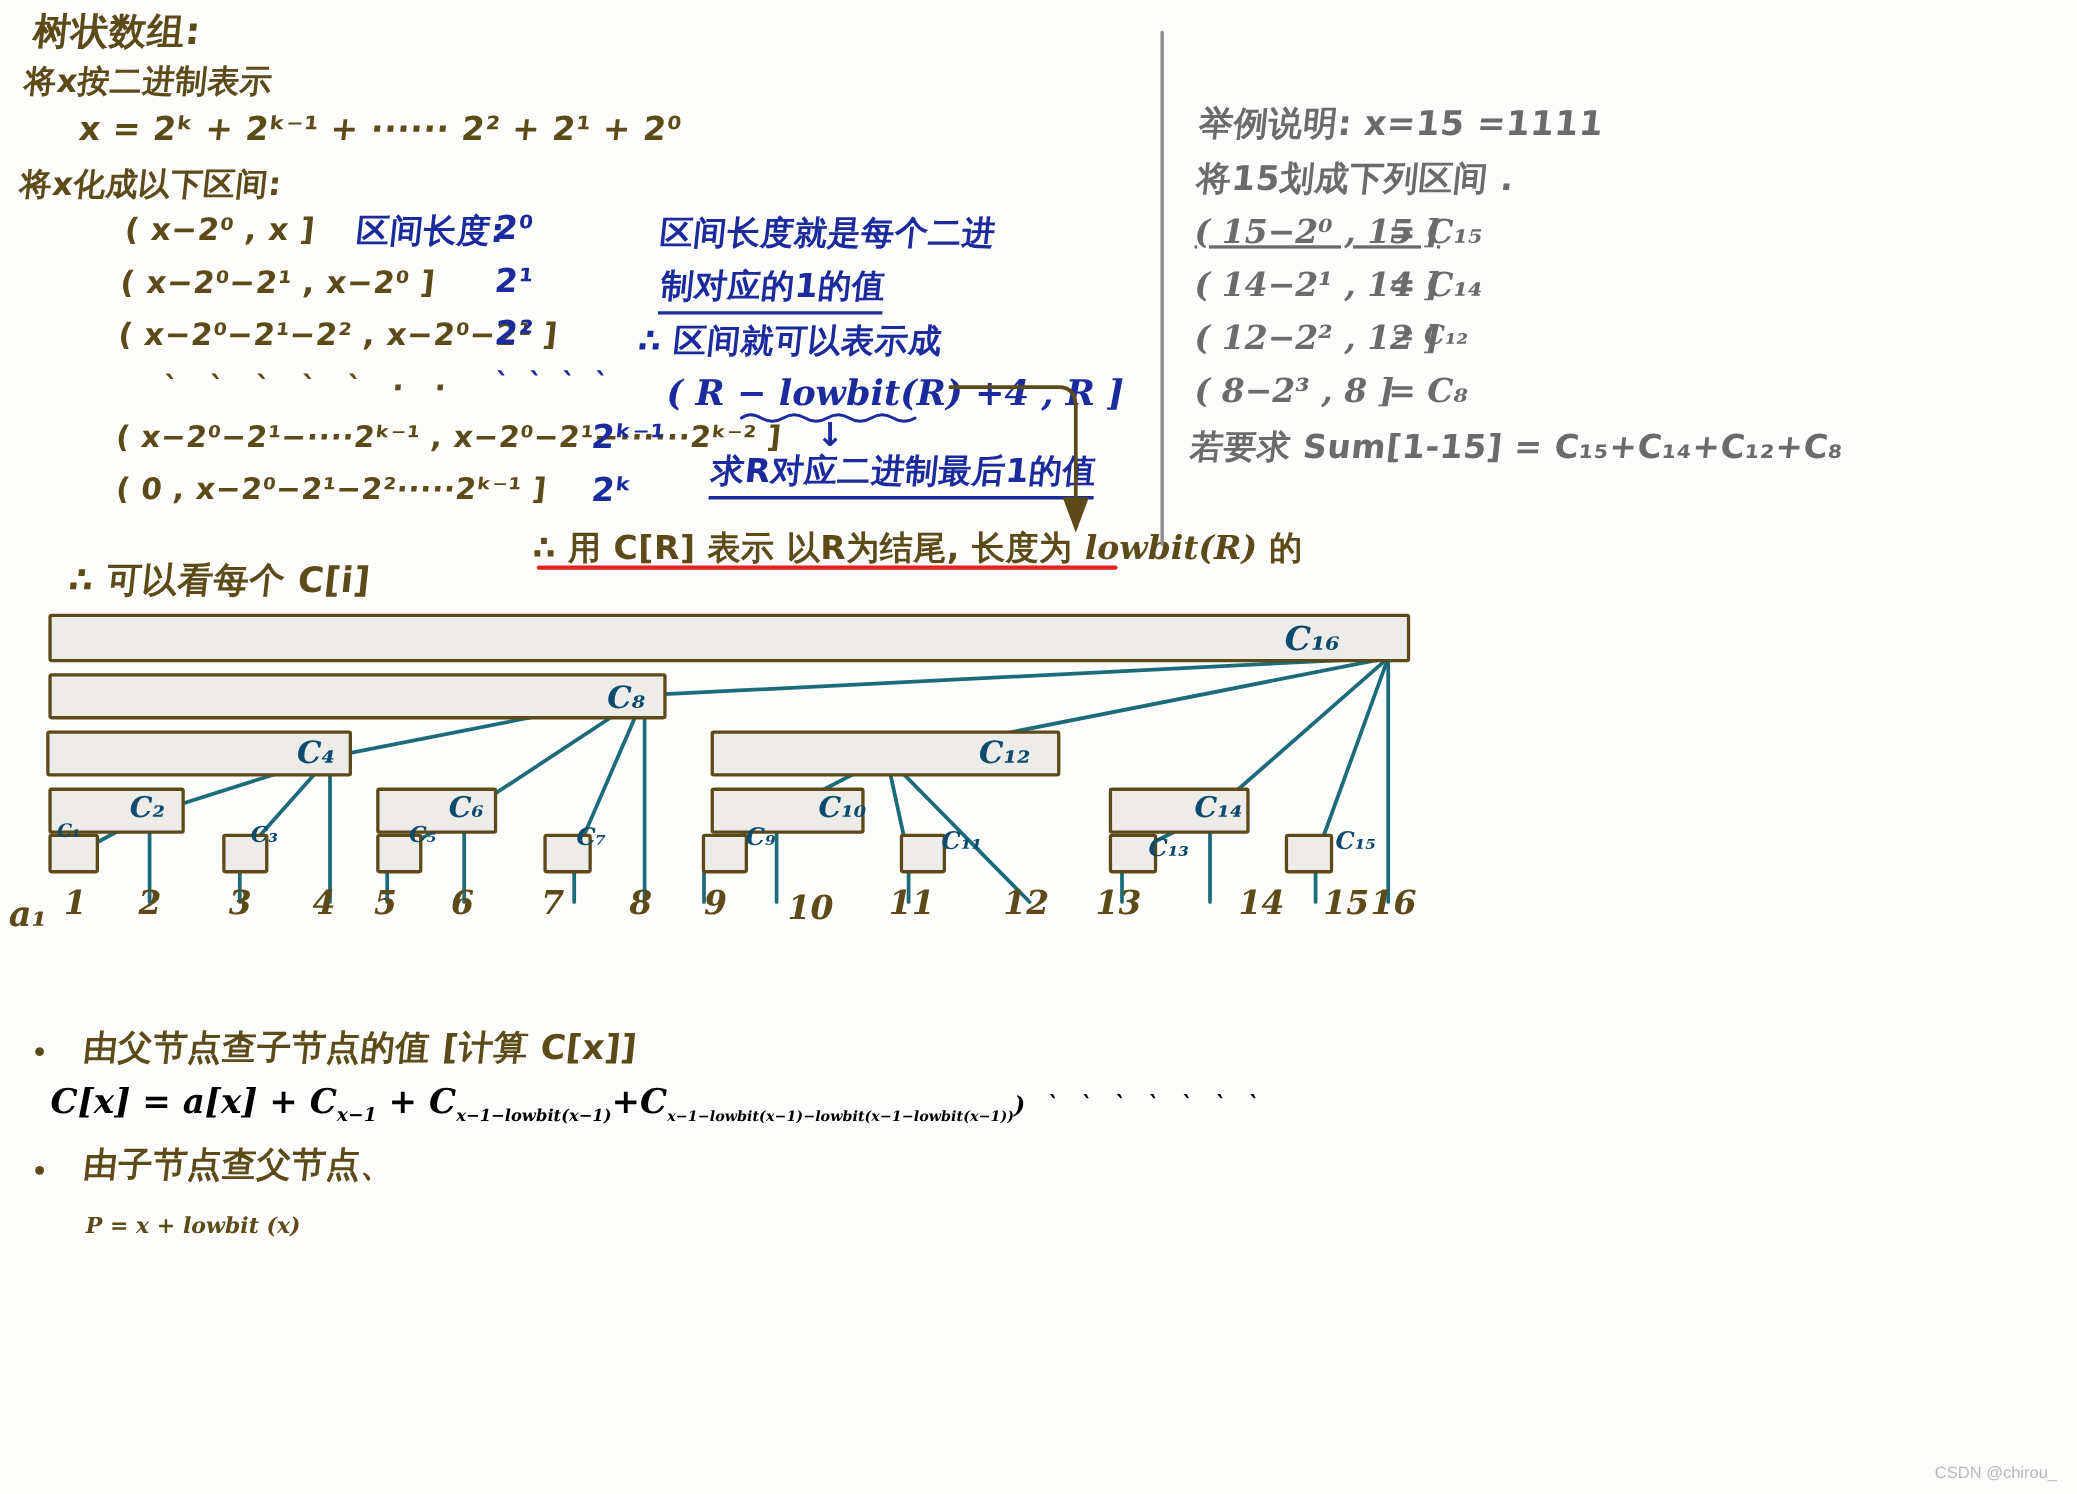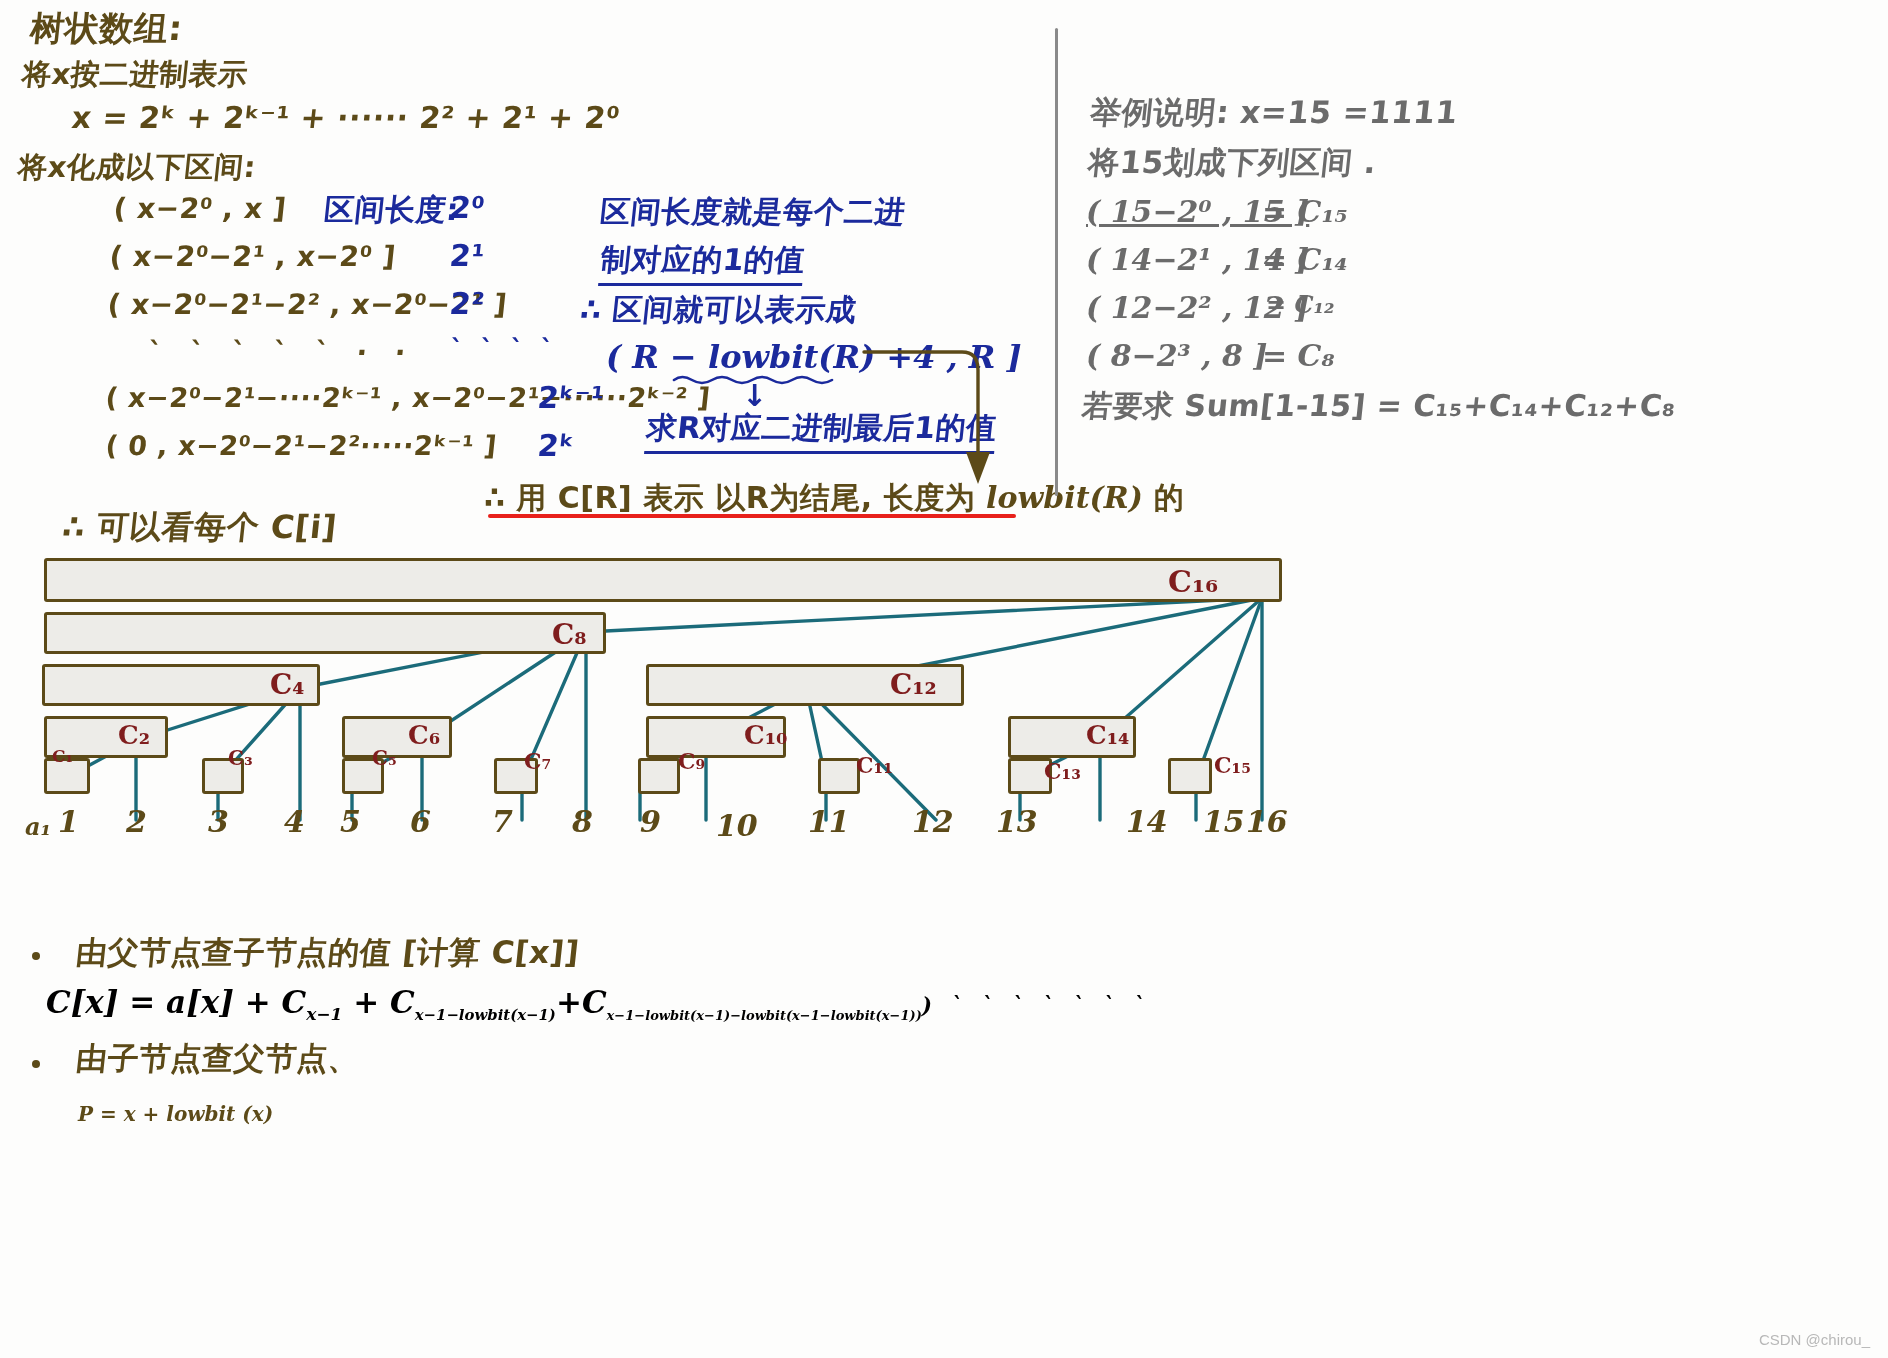--- a/index.html
+++ b/index.html
@@ -40,22 +40,22 @@
   
   .squig{position:absolute;}
 
   
   #tree{position:absolute;left:0;top:540px;width:1380px;height:300px;}
   .node{
     position:absolute;background:#edece8;border:3px solid #5c4a18;
     border-radius:3px;box-sizing:border-box;
   }
   .nlabel{
-    position:absolute;color:#7f1d1d;font-weight:700;
-    font-family:"DejaVu Serif","Liberation Serif",serif;
+    position:absolute;color:#0c4a6e;font-weight:700;
+    font-family:"DejaVu Serif","Liberation Serif",serif;font-style:italic;
     white-space:nowrap;
   }
   .axnum{
     position:absolute;color:#5c4a18;font-weight:700;font-size:30px;
     font-family:"DejaVu Serif","Liberation Serif",serif;font-style:italic;
   }
   #edges{position:absolute;left:0;top:0;width:1380px;height:300px;}
 
   
   #wm{
@@ -223,21 +223,21 @@
 
   <div class="node" style="left:818px;top:218px;width:42px;height:36px;"></div>
   <div class="nlabel" style="left:856px;top:212px;font-size:22px;">C₁₁</div>
 
   <div class="node" style="left:1008px;top:218px;width:44px;height:36px;"></div>
   <div class="nlabel" style="left:1044px;top:218px;font-size:22px;">C₁₃</div>
 
   <div class="node" style="left:1168px;top:218px;width:44px;height:36px;"></div>
   <div class="nlabel" style="left:1214px;top:212px;font-size:22px;">C₁₅</div>
 
-  <div class="axnum" style="left:25px;top:272px;font-size:24px;">a₁</div>
+  <div class="axnum" style="left:8px;top:272px;font-size:32px;">a₁</div>
 
   <div class="axnum" style="left:58px;top:264px;">1</div>
   <div class="axnum" style="left:126px;top:264px;">2</div>
   <div class="axnum" style="left:208px;top:264px;">3</div>
   <div class="axnum" style="left:284px;top:264px;">4</div>
   <div class="axnum" style="left:340px;top:264px;">5</div>
   <div class="axnum" style="left:410px;top:264px;">6</div>
   <div class="axnum" style="left:492px;top:264px;">7</div>
   <div class="axnum" style="left:572px;top:264px;">8</div>
   <div class="axnum" style="left:640px;top:264px;">9</div>

